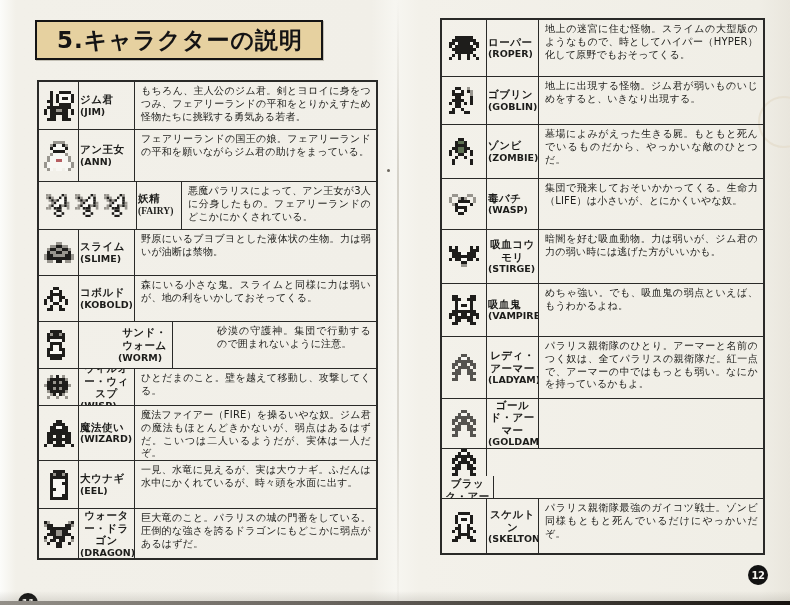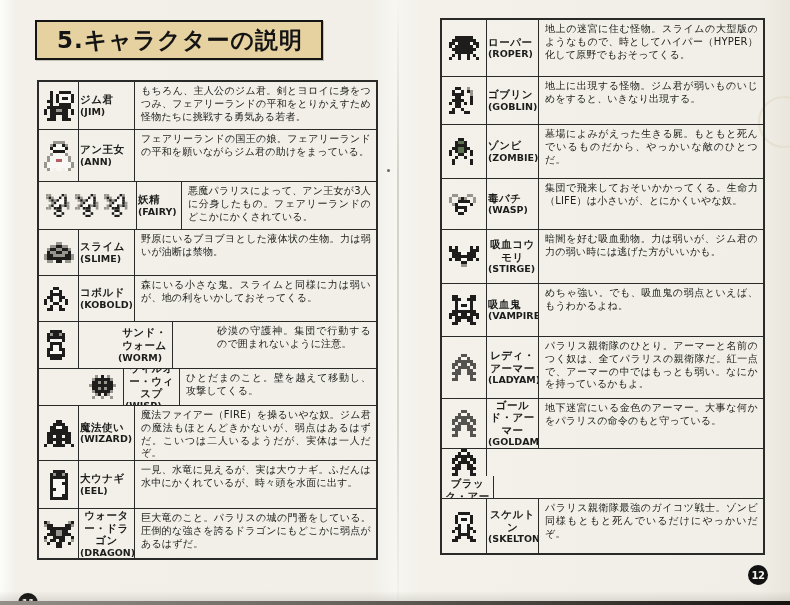--- a/index.html
+++ b/index.html
@@ -394,21 +394,21 @@
             <rect x="10.4" y="15.600000000000001" width="2.6" height="2.6" fill="#1e1d1b"></rect>
             <rect x="13" y="15.600000000000001" width="2.6" height="2.6" fill="#1e1d1b"></rect>
             <rect x="7.800000000000001" y="18.2" width="2.6" height="2.6" fill="#1e1d1b"></rect>
             <rect x="10.4" y="18.2" width="2.6" height="2.6" fill="#f8f7f3"></rect>
             <rect x="13" y="18.2" width="2.6" height="2.6" fill="#f8f7f3"></rect>
             <rect x="15.600000000000001" y="18.2" width="2.6" height="2.6" fill="#1e1d1b"></rect>
             <rect x="10.4" y="20.8" width="2.6" height="2.6" fill="#1e1d1b"></rect>
             <rect x="13" y="20.8" width="2.6" height="2.6" fill="#1e1d1b"></rect>
           </svg>
         </div>
-        <div class="cell name-cell" style="width: 45px;">
+        <div class="cell name-cell" style="width: 45px; font-family: Liberation Serif, serif;">
           <div class="name-jp">妖精</div>
           <div class="name-en">(FAIRY)</div>
         </div>
         <div class="cell desc-cell">悪魔パラリスによって、アン王女が3人に分身したもの。フェアリーランドのどこかにかくされている。</div>
       </div>
       <div class="table-row" style="height: 46px;">
         <div class="cell sprite-cell" style="width: 40px;">
           <svg width="30" height="21" class="sprite">
             <rect x="12" y="0" width="3" height="3" fill="#98958e"></rect>
             <rect x="15" y="0" width="3" height="3" fill="#98958e"></rect>
@@ -567,21 +567,21 @@
             <rect x="12" y="27" width="3" height="3" fill="#1e1d1b"></rect>
             <rect x="15" y="27" width="3" height="3" fill="#1e1d1b"></rect>
           </svg>
         </div>
         <div class="cell name-cell" style="width: 56px;">
           <div class="name-jp">サンド・ウォーム</div>
           <div class="name-en">(WORM)</div>
         </div>
         <div class="cell desc-cell">砂漠の守護神。集団で行動するので囲まれないように注意。</div>
       </div>
-      <div class="table-row" style="height: 37px; padding-left: 45px;">
+      <div class="table-row" style="height: 37px;">
         <div class="cell sprite-cell" style="width: 40px;">
           <svg width="30" height="24" class="sprite">
             <rect x="6" y="0" width="3" height="3" fill="#98958e"></rect>
             <rect x="12" y="0" width="3" height="3" fill="#1e1d1b"></rect>
             <rect x="18" y="0" width="3" height="3" fill="#98958e"></rect>
             <rect x="3" y="3" width="3" height="3" fill="#98958e"></rect>
             <rect x="6" y="3" width="3" height="3" fill="#1e1d1b"></rect>
             <rect x="9" y="3" width="3" height="3" fill="#1e1d1b"></rect>
             <rect x="12" y="3" width="3" height="3" fill="#1e1d1b"></rect>
             <rect x="15" y="3" width="3" height="3" fill="#1e1d1b"></rect>
@@ -1239,21 +1239,20 @@
             <rect x="3" y="24" width="3" height="3" fill="#55534f"></rect>
             <rect x="6" y="24" width="3" height="3" fill="#55534f"></rect>
             <rect x="21" y="24" width="3" height="3" fill="#55534f"></rect>
             <rect x="24" y="24" width="3" height="3" fill="#55534f"></rect>
           </svg>
         </div>
         <div class="cell name-cell" style="width: 52px;">
           <div class="name-jp">ゴールド・アーマー</div>
           <div class="name-en">(GOLDAM)</div>
         </div>
-        <div class="cell desc-cell">地下迷宮にいる金色のアーマー。大事な何かをパラリスの命令のもと守っている。</div>
       </div>
       <div class="table-row" style="height: 50px; flex-direction: column;">
         <div class="cell sprite-cell" style="width: 45px;">
           <svg width="30" height="27" class="sprite">
             <rect x="12" y="0" width="3" height="3" fill="#1e1d1b"></rect>
             <rect x="15" y="0" width="3" height="3" fill="#1e1d1b"></rect>
             <rect x="9" y="3" width="3" height="3" fill="#1e1d1b"></rect>
             <rect x="12" y="3" width="3" height="3" fill="#f8f7f3"></rect>
             <rect x="15" y="3" width="3" height="3" fill="#f8f7f3"></rect>
             <rect x="18" y="3" width="3" height="3" fill="#1e1d1b"></rect>

